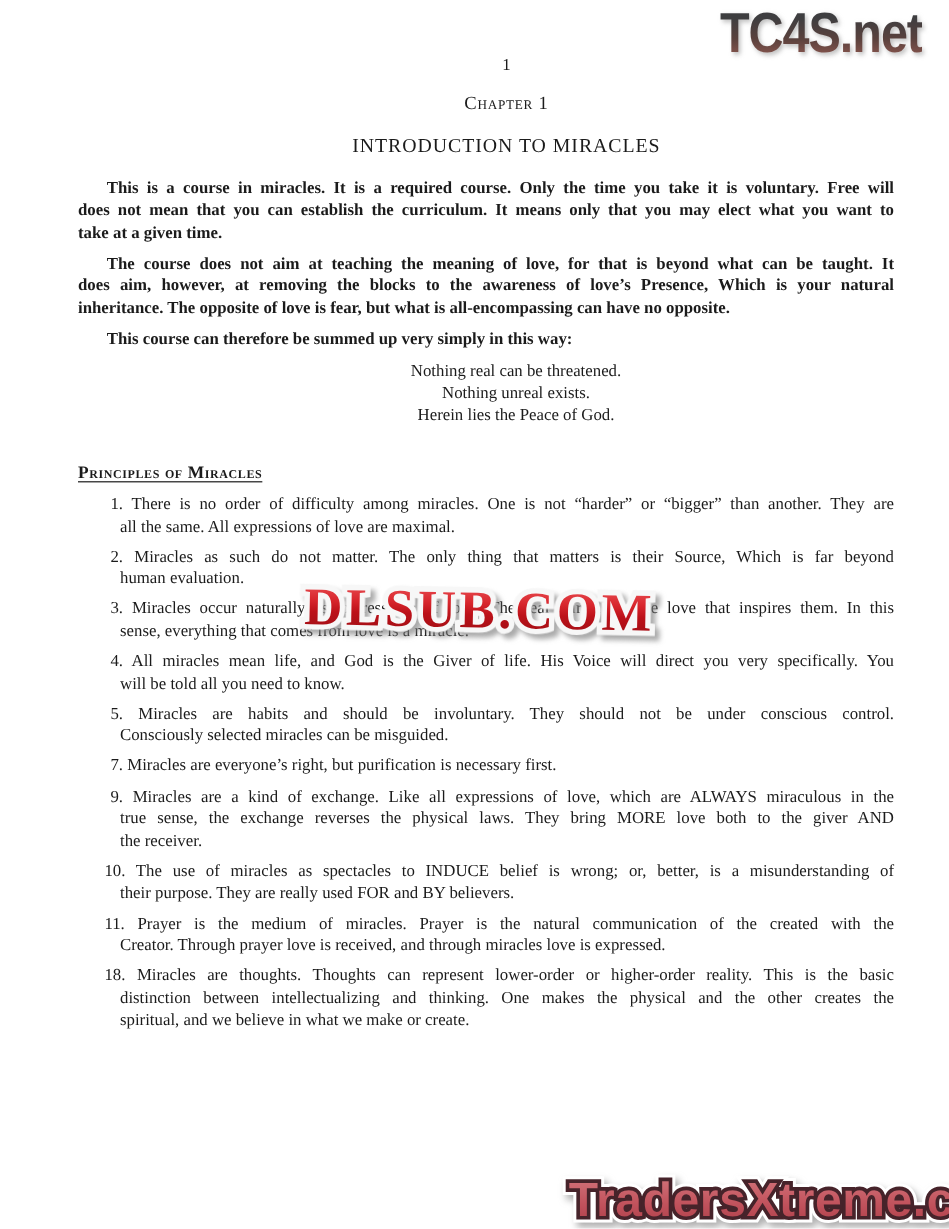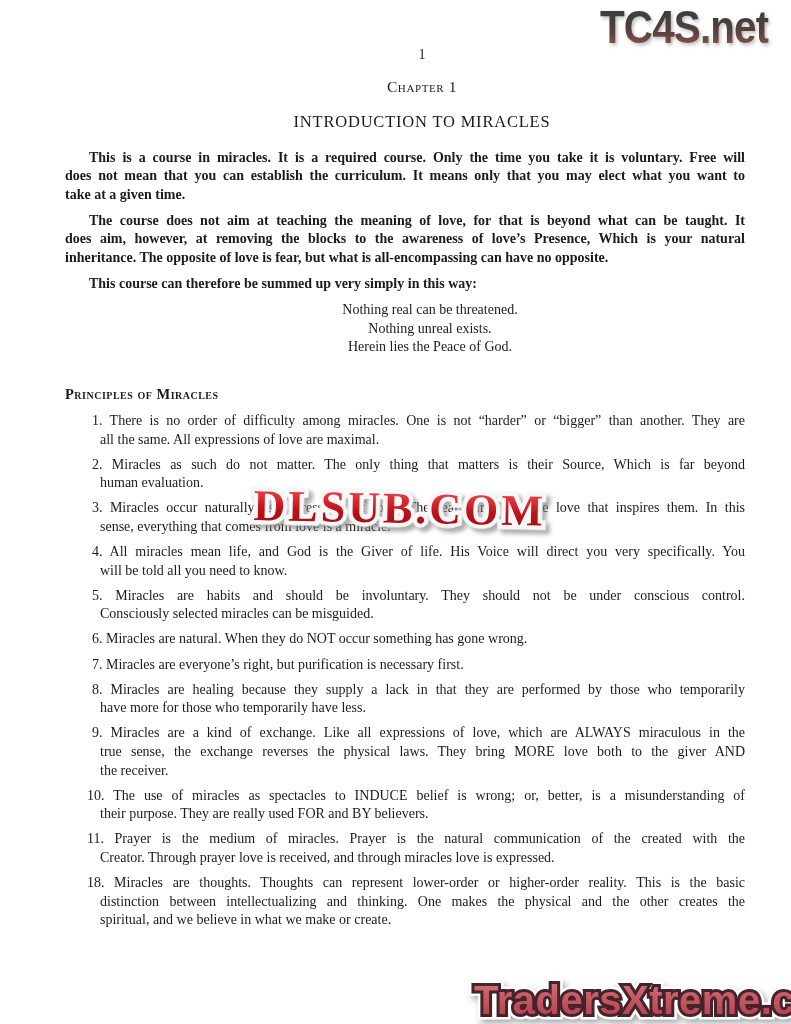--- a/index.html
+++ b/index.html
@@ -64,20 +64,21 @@
     line-height: 18.6px;
   }
 
   .heading {
     margin-top: 28px;
     font-size: 14.5px;
     line-height: 19px;
     font-weight: bold;
     font-variant: small-caps;
     letter-spacing: 0.5px;
+    text-decoration: underline;
     text-underline-offset: 3px;
     text-decoration-thickness: 1.2px;
   }
 
   .list { margin-top: 8px; }
   .item { margin-bottom: 6.5px; }
   .item .l1 { padding-left: 27px; }
   .item.wide .l1 { padding-left: 22px; }
   .item .cont { padding-left: 35px; }
 
@@ -212,32 +213,25 @@
     <div class="item">
       <div class="pline l1 jl"><span class="num">4.</span> <span>All miracles mean life, and God is the Giver of life. His Voice will direct you very specifically. You</span></div>
       <div class="pline cont">will be told all you need to know.</div>
     </div>
 
     <div class="item">
       <div class="pline l1 jl"><span class="num">5.</span> <span>Miracles are habits and should be involuntary. They should not be under conscious control.</span></div>
       <div class="pline cont">Consciously selected miracles can be misguided.</div>
     </div>
 
-    <div class="item">
-      <div class="pline l1"><span class="num">6.</span> <span>Miracles are natural. When they do NOT occur something has gone wrong.</span></div>
-    </div>
 
     <div class="item">
       <div class="pline l1"><span class="num">7.</span> <span>Miracles are everyone’s right, but purification is necessary first.</span></div>
     </div>
 
-    <div class="item">
-      <div class="pline l1 jl"><span class="num">8.</span> <span>Miracles are healing because they supply a lack in that they are performed by those who temporarily</span></div>
-      <div class="pline cont">have more for those who temporarily have less.</div>
-    </div>
 
     <div class="item">
       <div class="pline l1 jl"><span class="num">9.</span> <span>Miracles are a kind of exchange. Like all expressions of love, which are ALWAYS miraculous in the</span></div>
       <div class="pline cont jl">true sense, the exchange reverses the physical laws. They bring MORE love both to the giver AND</div>
       <div class="pline cont">the receiver.</div>
     </div>
 
     <div class="item wide">
       <div class="pline l1 jl"><span class="num">10.</span> <span>The use of miracles as spectacles to INDUCE belief is wrong; or, better, is a misunderstanding of</span></div>
       <div class="pline cont">their purpose. They are really used FOR and BY believers.</div>

